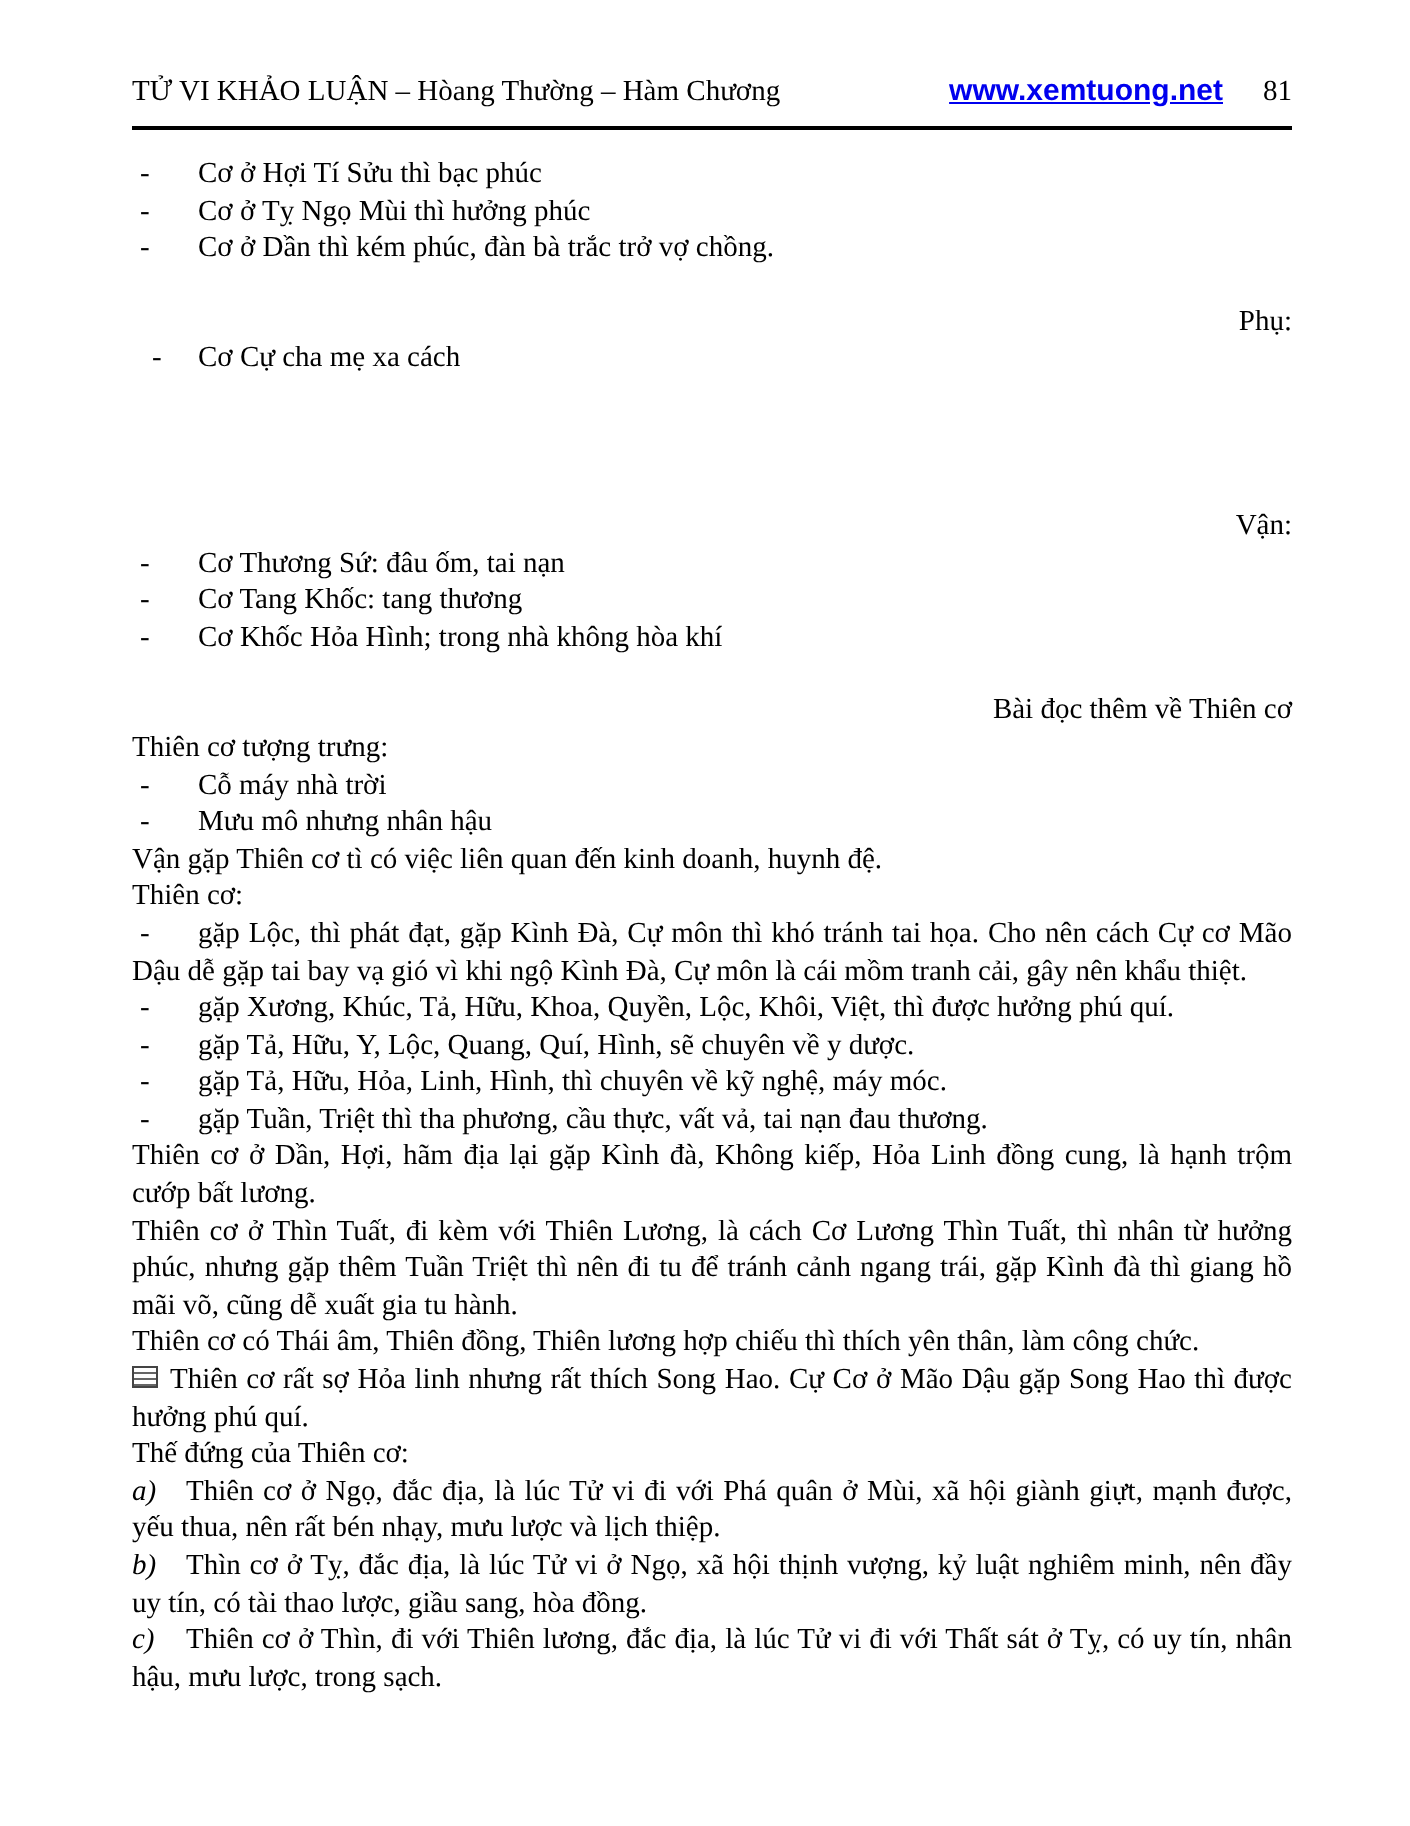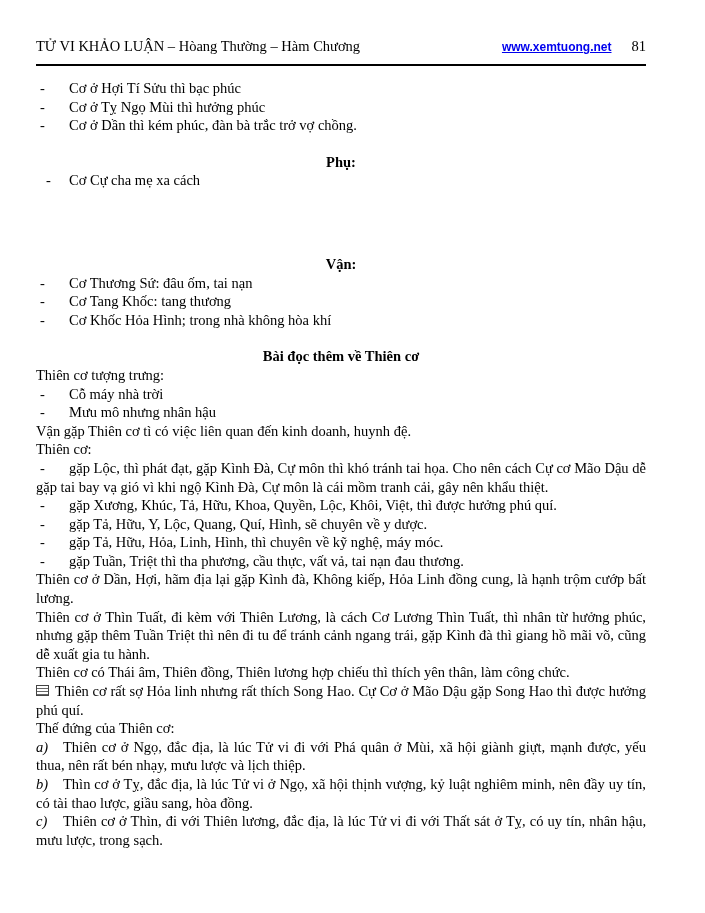--- a/index.html
+++ b/index.html
@@ -5,42 +5,42 @@
   * { box-sizing: border-box; }
   html, body { margin: 0; padding: 0; }
   body {
     width: 705px; height: 913px;
     background: #ffffff;
     color: #000000;
     font-family: "Liberation Serif", "DejaVu Serif", serif;
     font-size: 14.5px;
     overflow: hidden;
   }
-  .page { padding: 36px 59px 0 36px; }
+  .page { padding: 36px 59px 0 66px; }
 
   
   .header { display: flex; align-items: baseline; line-height: 20px; }
   .header-title { white-space: nowrap; }
   .header-link {
     margin-left: auto;
     font-family: "Liberation Sans", "DejaVu Sans", sans-serif;
     font-weight: bold;
-    font-size: 12px;
+    font-size: 15px;
     color: #0000ee;
     text-decoration: underline;
     cursor: pointer;
   }
   .header-page { margin-left: 20px; }
   .rule { border: none; border-top: 2px solid #000; margin: 7px 0 0 0; }
 
   
   p { margin: 0; line-height: 18.6px; text-align: justify; }
   .li .dash { display: inline-block; width: 33px; padding-left: 4px; }
   .li.phu-item .dash { padding-left: 10px; width: 33px; }
-  .heading { font-weight: bold; text-align: center; }
+  .heading { font-weight: normal; text-align: right; }
   .it { }
   .marker { display: inline-block; width: 27px; font-style: italic; }
 
   
   .first-block { margin-top: 13px; }
   .phu-heading { margin-top: 18px; }
   .van-heading { margin-top: 65px; }
   .reading-heading { margin-top: 18px; }
   .the-dung-label { }
 

